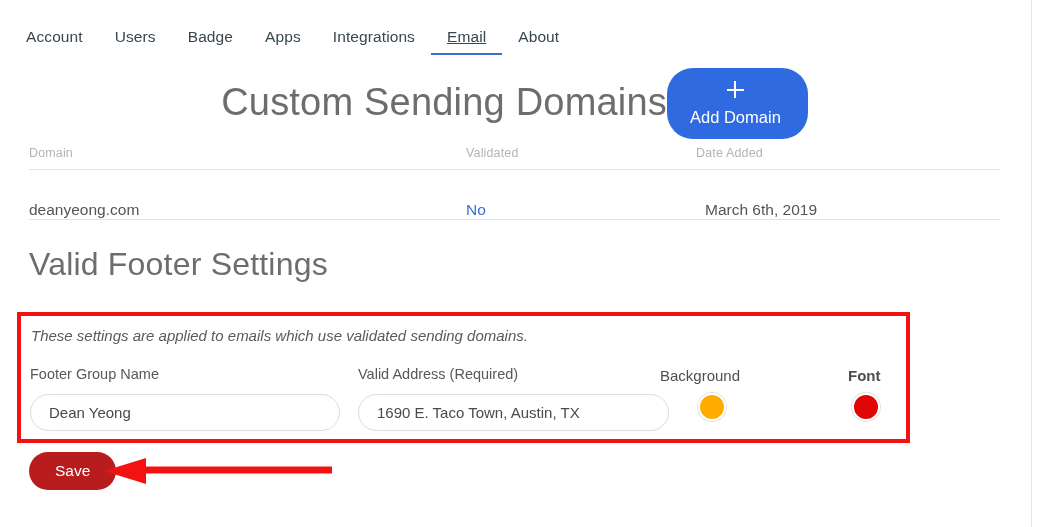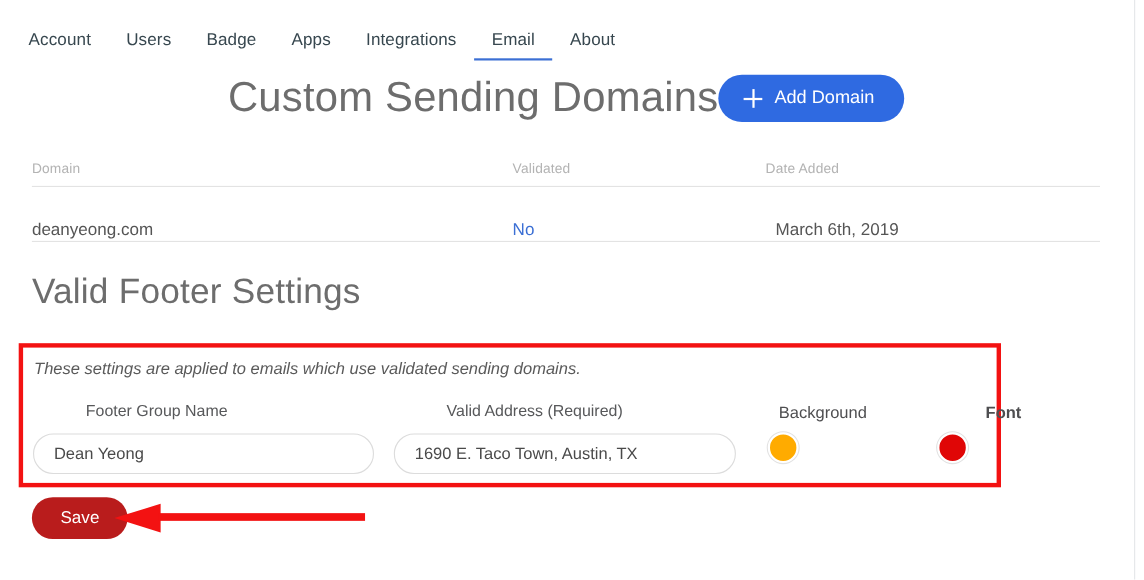--- a/index.html
+++ b/index.html
@@ -40,20 +40,21 @@
     cursor: pointer;
     white-space: nowrap;
     letter-spacing: 0.1px;
     border-bottom: 2px solid transparent;
     line-height: 1.1;
   }
   .tab:first-child { padding-left: 8px; }
   .tab.active {
     border-bottom-color: #3b6fd4;
     color: #37474f;
+    text-decoration: underline;
   }
 
   
   .title-row {
     position: absolute;
     left: 29px;
     top: 68px;
     width: 971px;
     display: flex;
     align-items: center;
@@ -169,21 +170,20 @@
     font-style: italic;
     color: #5a5a5a;
     white-space: nowrap;
   }
 
   .field-label {
     position: absolute;
     font-size: 14.5px;
     color: #57585a;
     white-space: nowrap;
-    margin-left: 48px;
   }
   .lbl-group  { left: 30px;  top: 366px; }
   .lbl-addr   { left: 358px; top: 366px; }
   .lbl-bg     { left: 660px; top: 367px; font-size: 15px; color: #4e4e50; }
   .lbl-font   { left: 848px; top: 367px; font-size: 15px; color: #4e4e50; font-weight: bold; }
 
   .text-input {
     position: absolute;
     box-sizing: border-box;
     height: 37px;
@@ -248,21 +248,21 @@
     <div class="tab">Users</div>
     <div class="tab">Badge</div>
     <div class="tab">Apps</div>
     <div class="tab">Integrations</div>
     <div class="tab active" style="border-bottom-color: rgb(59, 111, 212);">Email</div>
     <div class="tab">About</div>
   </div>
 
   <div class="title-row">
     <div class="page-title">Custom Sending Domains</div>
-    <button class="add-btn" style="background: rgb(47, 106, 225);">
+    <button class="add-btn" style="background: rgb(47, 106, 225); flex-direction: column;">
       <span class="plus-icon"></span>
       <span>Add Domain</span>
     </button>
   </div>
 
   <div class="table">
     <div class="thead">
       <div class="th col-domain">Domain</div>
       <div class="th col-validated">Validated</div>
       <div class="th col-date">Date Added</div>

